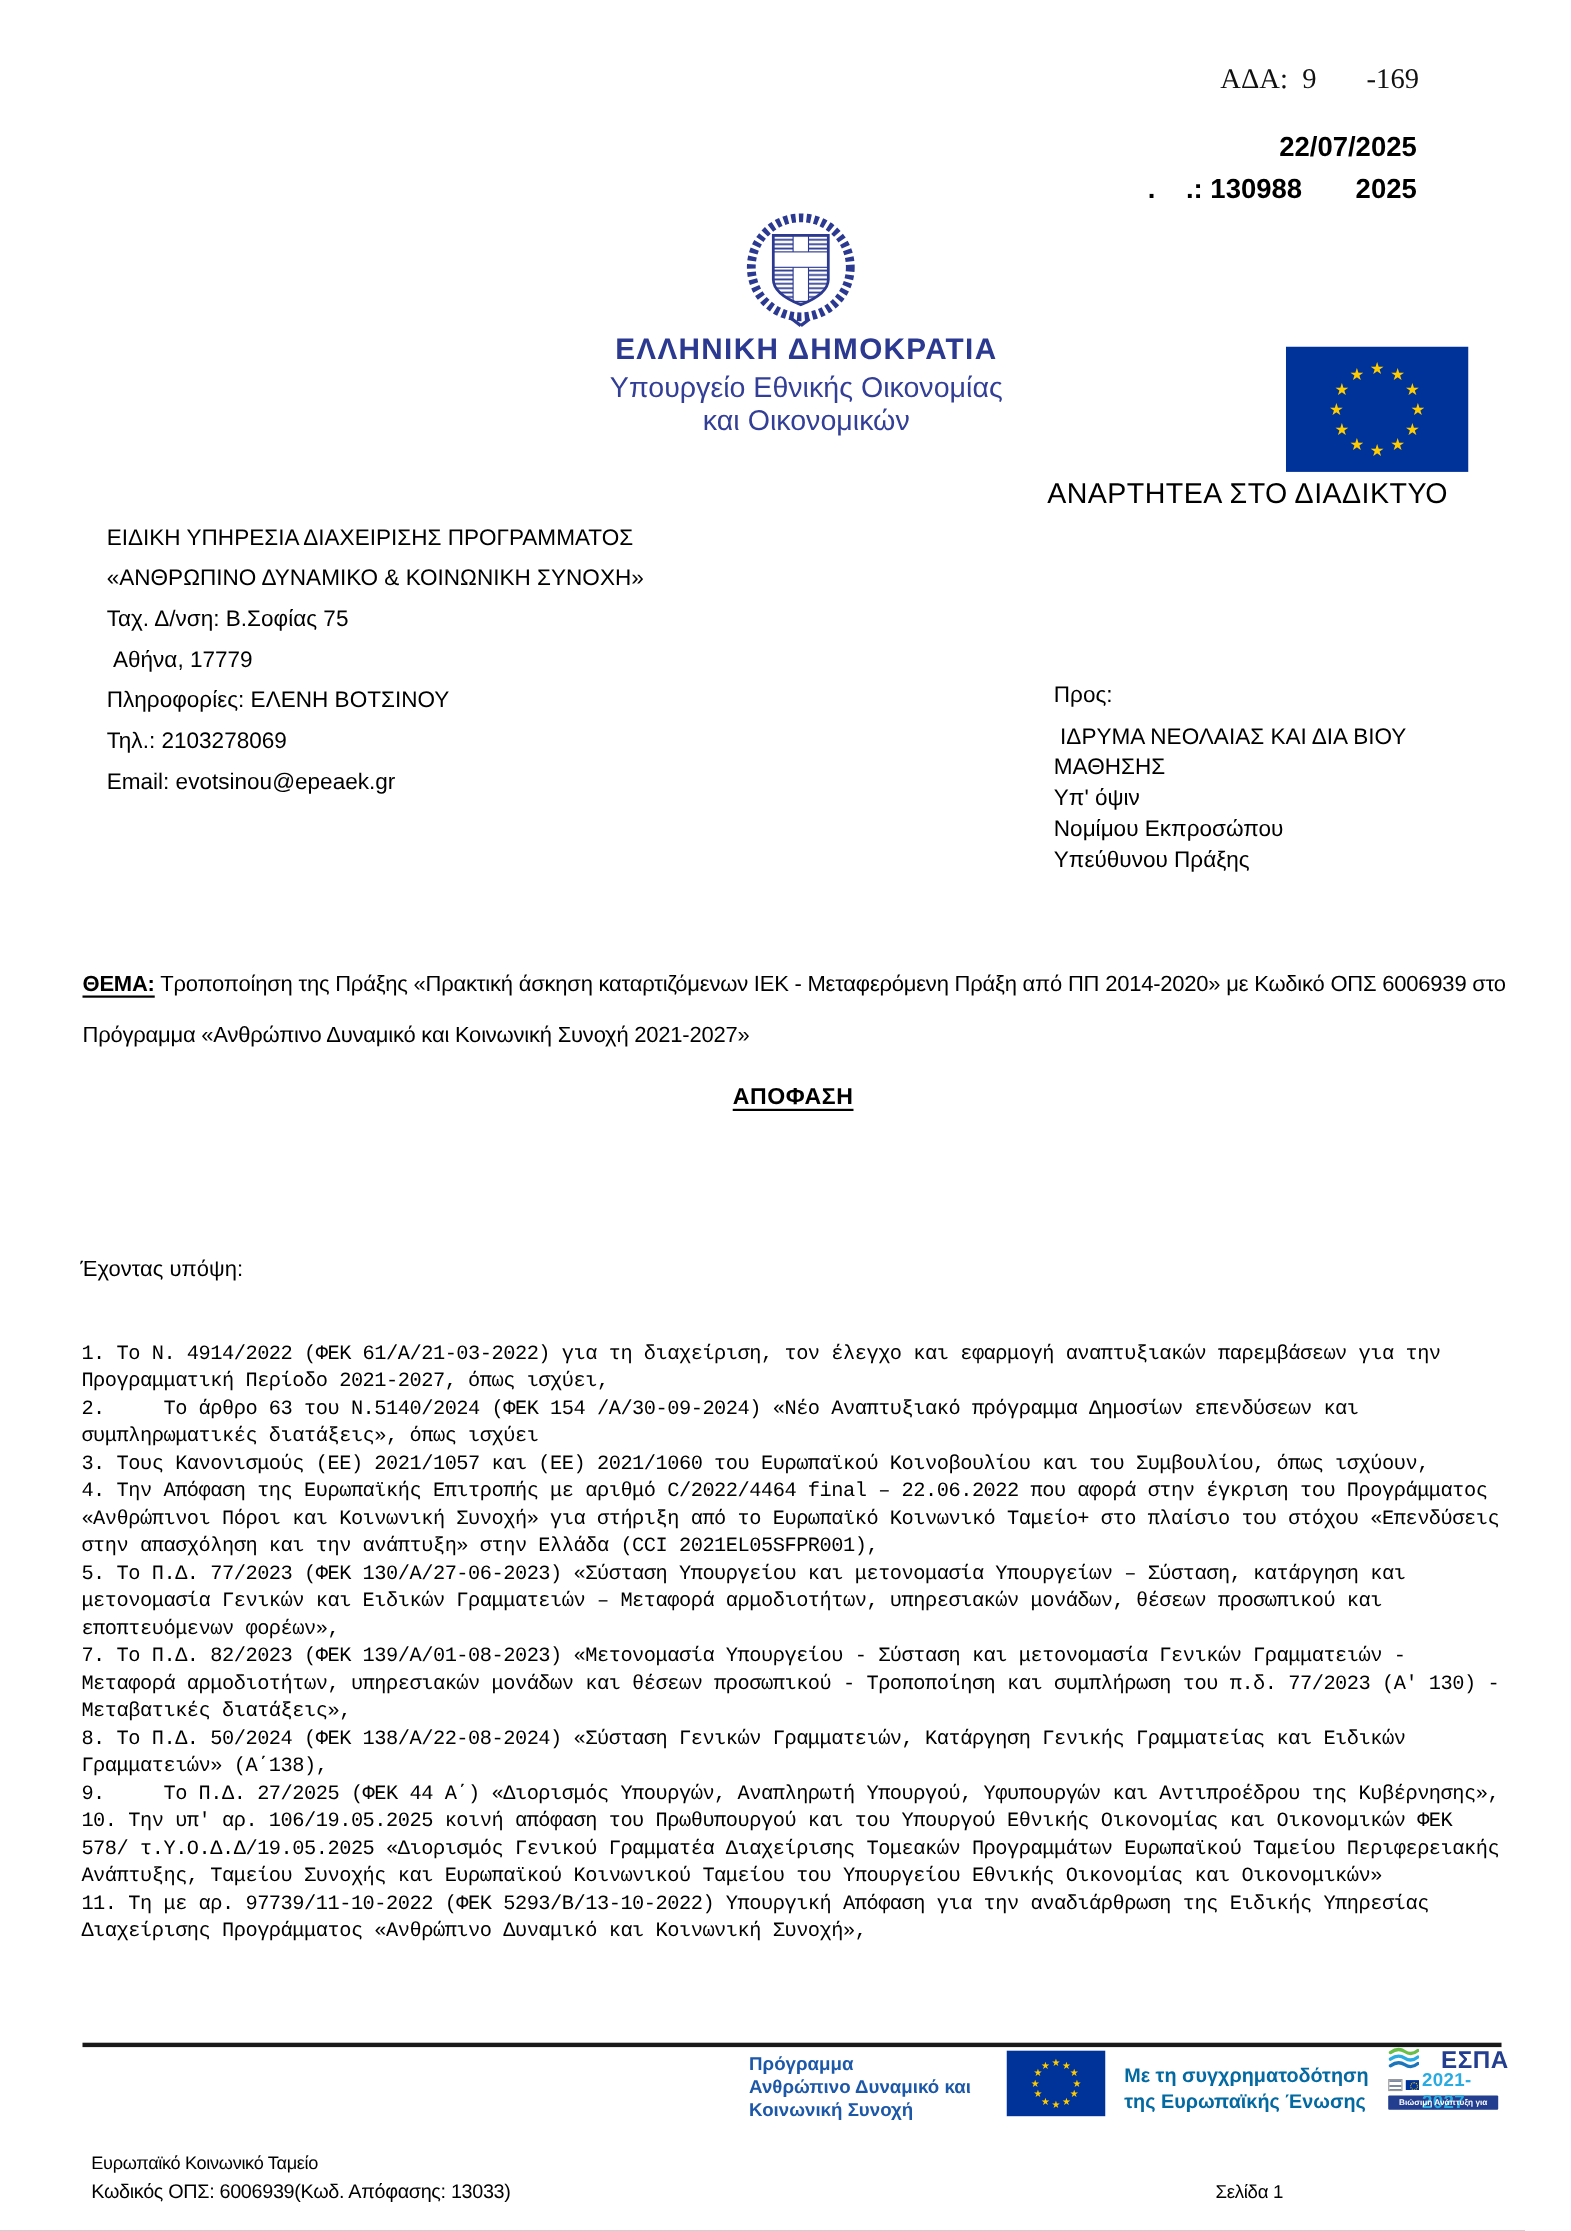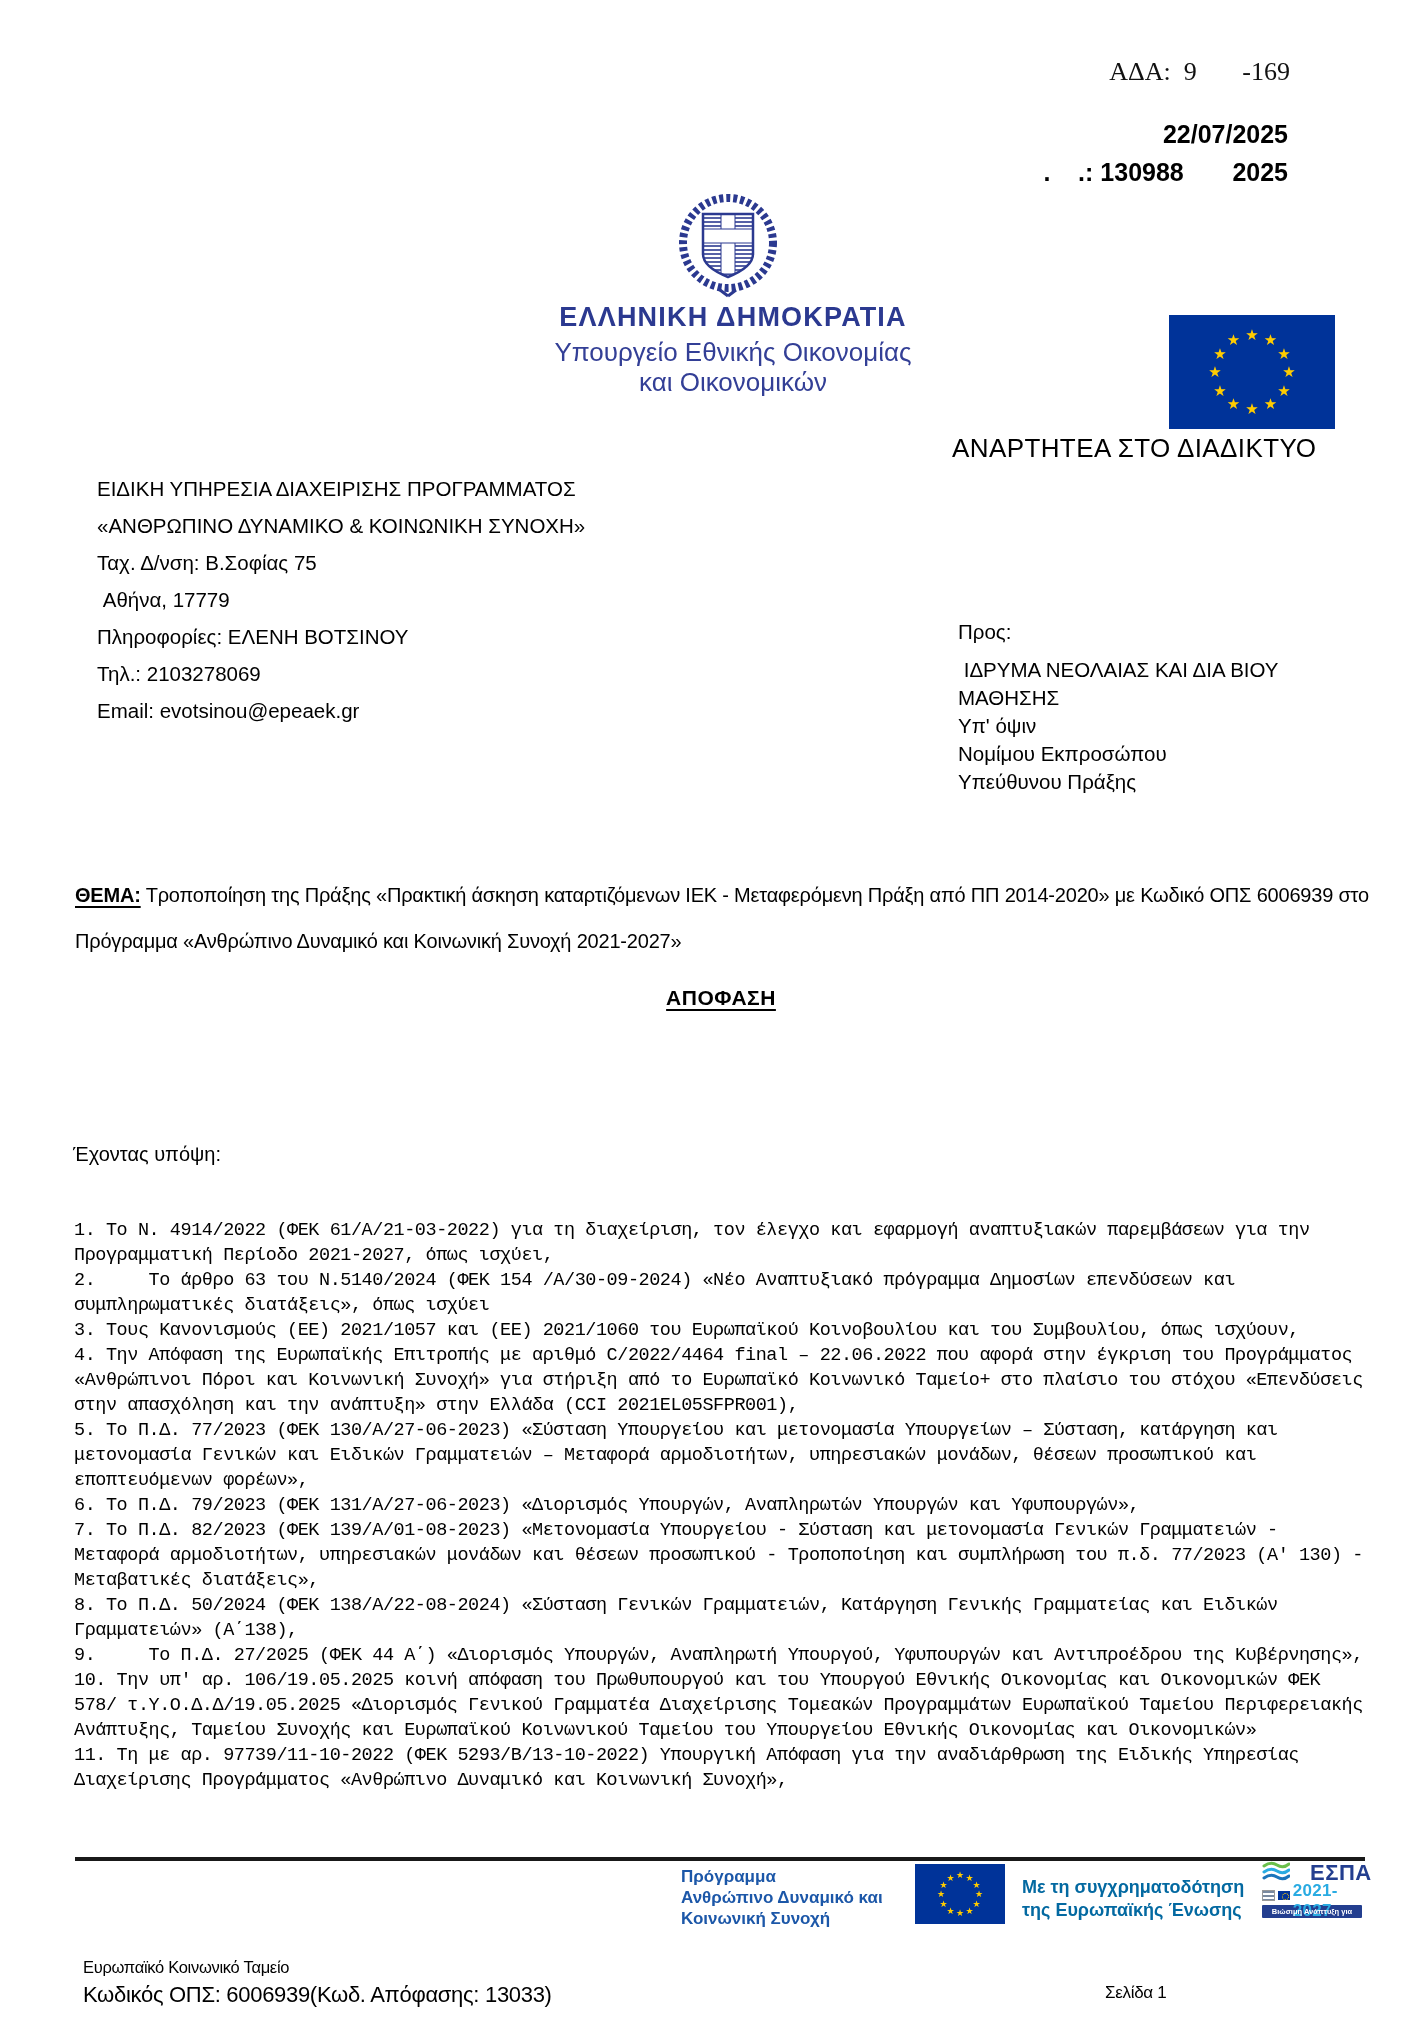--- a/index.html
+++ b/index.html
@@ -52,21 +52,21 @@
   .espa-name{font-size:22px;font-weight:bold;color:#233e8f;letter-spacing:0.5px;}
   .espa-row2{display:flex;align-items:center;gap:3px;height:16px;margin-top:1px;}
   .espa-years{font-size:17px;font-weight:bold;color:#29abe2;letter-spacing:0.3px;margin-top:12px;}
   .espa-flag-gr{width:13px;height:9px;background:repeating-linear-gradient(#7a8aa0 0 2px,#fff 2px 4px);border:0.5px solid #999;}
   .espa-flag-eu{width:13px;height:9px;background:#039;position:relative;}
   .espa-flag-eu::after{content:"";position:absolute;left:4px;top:2px;width:5px;height:5px;border:1px dotted #fc0;border-radius:50%;}
   .espa-tagline{margin-top:2px;background:#233e8f;color:#fff;font-size:7.5px;font-weight:bold;
                 text-align:center;line-height:13px;height:13px;width:100px;border-radius:1px;}
 
   .fund-line{left:83px;top:1958px;font-size:16.5px;letter-spacing:-0.3px;}
-  .code-line{left:83px;top:1982px;font-size:22px;letter-spacing:-0.3px;}
+  .code-line{left:83px;top:1982px;font-size:18px;letter-spacing:-0.3px;}
   .page-num{left:1105px;top:1983px;font-size:17px;letter-spacing:-0.3px;}
 </style>
 </head>
 <body>
 
 <div class="page">
 
   <div class="abs ada-line pre">ΑΔΑ:  9       -169</div>
   <div class="abs date-line">22/07/2025</div>
   <div class="abs protocol-line pre">.    .: 130988       2025</div>
@@ -142,21 +142,20 @@
 
   <div class="abs center-col decision-title">ΑΠΟΦΑΣΗ</div>
   <div class="abs preamble">Έχοντας υπόψη:</div>
 
   <div class="abs items">
     <p>1. Το Ν. 4914/2022 (ΦΕΚ 61/Α/21-03-2022) για τη διαχείριση, τον έλεγχο και εφαρμογή αναπτυξιακών παρεμβάσεων για την Προγραμματική Περίοδο 2021-2027, όπως ισχύει,</p>
     <p>2.     Το άρθρο 63 του Ν.5140/2024 (ΦΕΚ 154 /Α/30-09-2024) «Νέο Αναπτυξιακό πρόγραμμα Δημοσίων επενδύσεων και συμπληρωματικές διατάξεις», όπως ισχύει</p>
     <p>3. Τους Κανονισμούς (ΕΕ) 2021/1057 και (ΕΕ) 2021/1060 του Ευρωπαϊκού Κοινοβουλίου και του Συμβουλίου, όπως ισχύουν,</p>
     <p>4. Την Απόφαση της Ευρωπαϊκής Επιτροπής με αριθμό C/2022/4464 final – 22.06.2022 που αφορά στην έγκριση του Προγράμματος «Ανθρώπινοι Πόροι και Κοινωνική Συνοχή» για στήριξη από το Ευρωπαϊκό Κοινωνικό Ταμείο+ στο πλαίσιο του στόχου «Επενδύσεις στην απασχόληση και την ανάπτυξη» στην Ελλάδα (CCI 2021EL05SFPR001),</p>
     <p>5. Το Π.Δ. 77/2023 (ΦΕΚ 130/Α/27-06-2023) «Σύσταση Υπουργείου και μετονομασία Υπουργείων – Σύσταση, κατάργηση και μετονομασία Γενικών και Ειδικών Γραμματειών – Μεταφορά αρμοδιοτήτων, υπηρεσιακών μονάδων, θέσεων προσωπικού και εποπτευόμενων φορέων»,</p>
-    <p>6. Το Π.Δ. 79/2023 (ΦΕΚ 131/Α/27-06-2023) «Διορισμός Υπουργών, Αναπληρωτών Υπουργών και Υφυπουργών»,</p>
     <p>7. Το Π.Δ. 82/2023 (ΦΕΚ 139/Α/01-08-2023) «Μετονομασία Υπουργείου - Σύσταση και μετονομασία Γενικών Γραμματειών - Μεταφορά αρμοδιοτήτων, υπηρεσιακών μονάδων και θέσεων προσωπικού - Τροποποίηση και συμπλήρωση του π.δ. 77/2023 (Α' 130) - Μεταβατικές διατάξεις»,</p>
     <p>8. Το Π.Δ. 50/2024 (ΦΕΚ 138/Α/22-08-2024) «Σύσταση Γενικών Γραμματειών, Κατάργηση Γενικής Γραμματείας και Ειδικών Γραμματειών» (Α΄138),</p>
     <p>9.     Το Π.Δ. 27/2025 (ΦΕΚ 44 Α΄) «Διορισμός Υπουργών, Αναπληρωτή Υπουργού, Υφυπουργών και Αντιπροέδρου της Κυβέρνησης»,</p>
     <p>10. Την υπ' αρ. 106/19.05.2025 κοινή απόφαση του Πρωθυπουργού και του Υπουργού Εθνικής Οικονομίας και Οικονομικών ΦΕΚ 578/ τ.Υ.Ο.Δ.Δ/19.05.2025 «Διορισμός Γενικού Γραμματέα Διαχείρισης Τομεακών Προγραμμάτων Ευρωπαϊκού Ταμείου Περιφερειακής Ανάπτυξης, Ταμείου Συνοχής και Ευρωπαϊκού Κοινωνικού Ταμείου του Υπουργείου Εθνικής Οικονομίας και Οικονομικών»</p>
     <p>11. Τη με αρ. 97739/11-10-2022 (ΦΕΚ 5293/Β/13-10-2022) Υπουργική Απόφαση για την αναδιάρθρωση της Ειδικής Υπηρεσίας Διαχείρισης Προγράμματος «Ανθρώπινο Δυναμικό και Κοινωνική Συνοχή»,</p>
   </div>
 
   <div class="abs footer-rule"></div>
 
   <div class="abs program-block">

